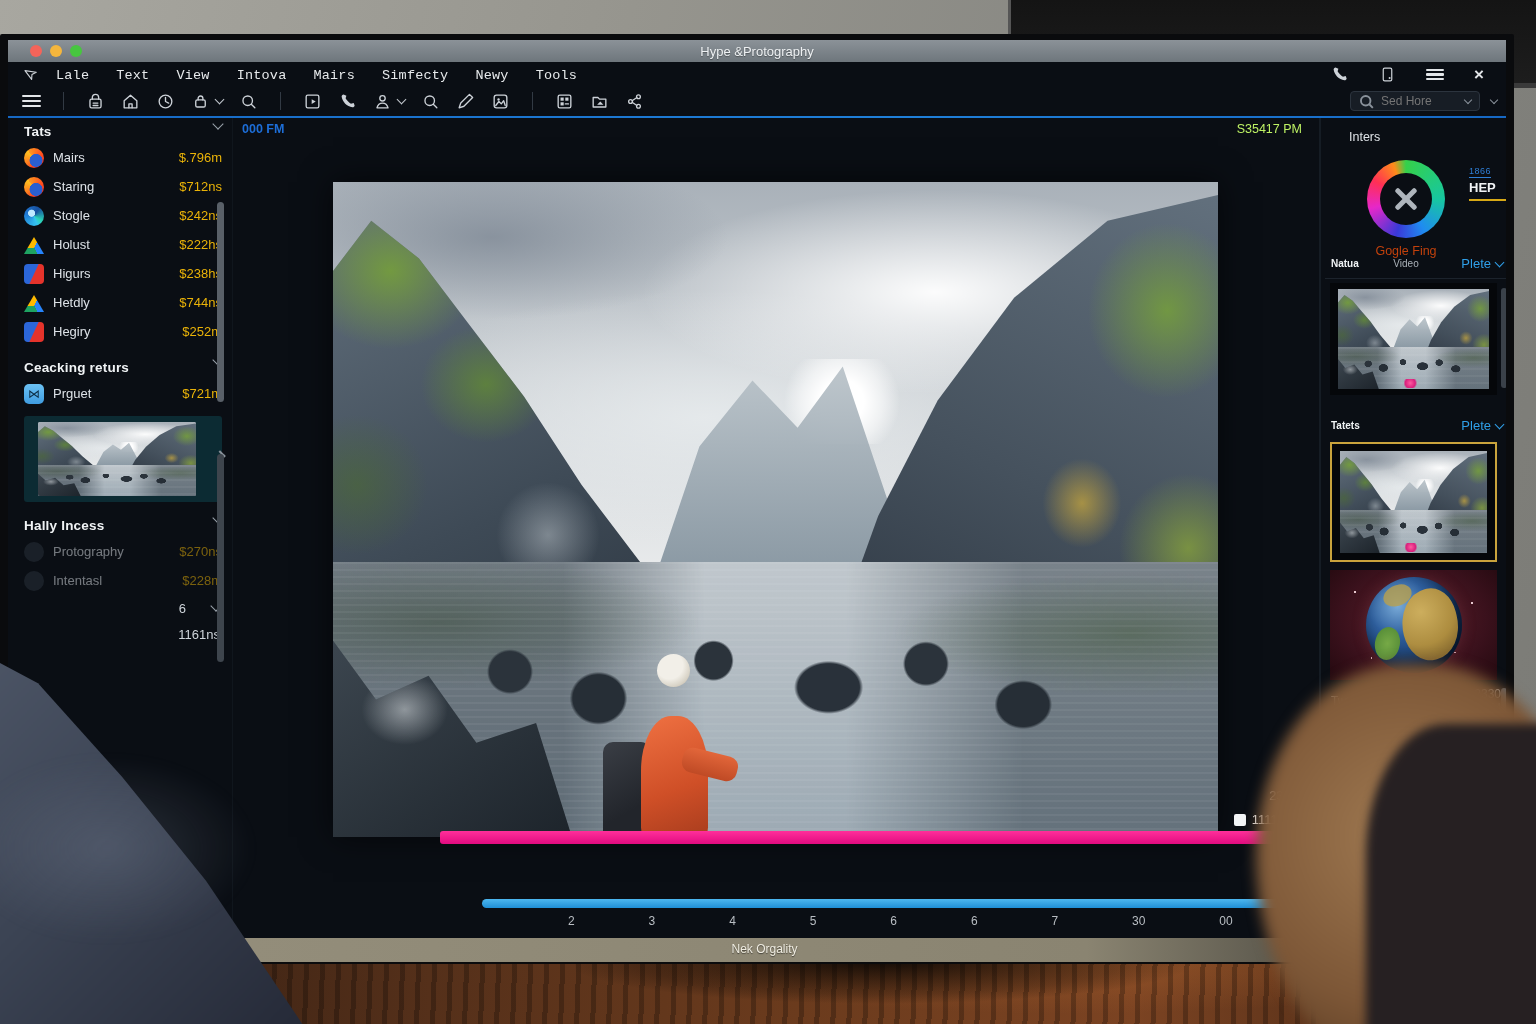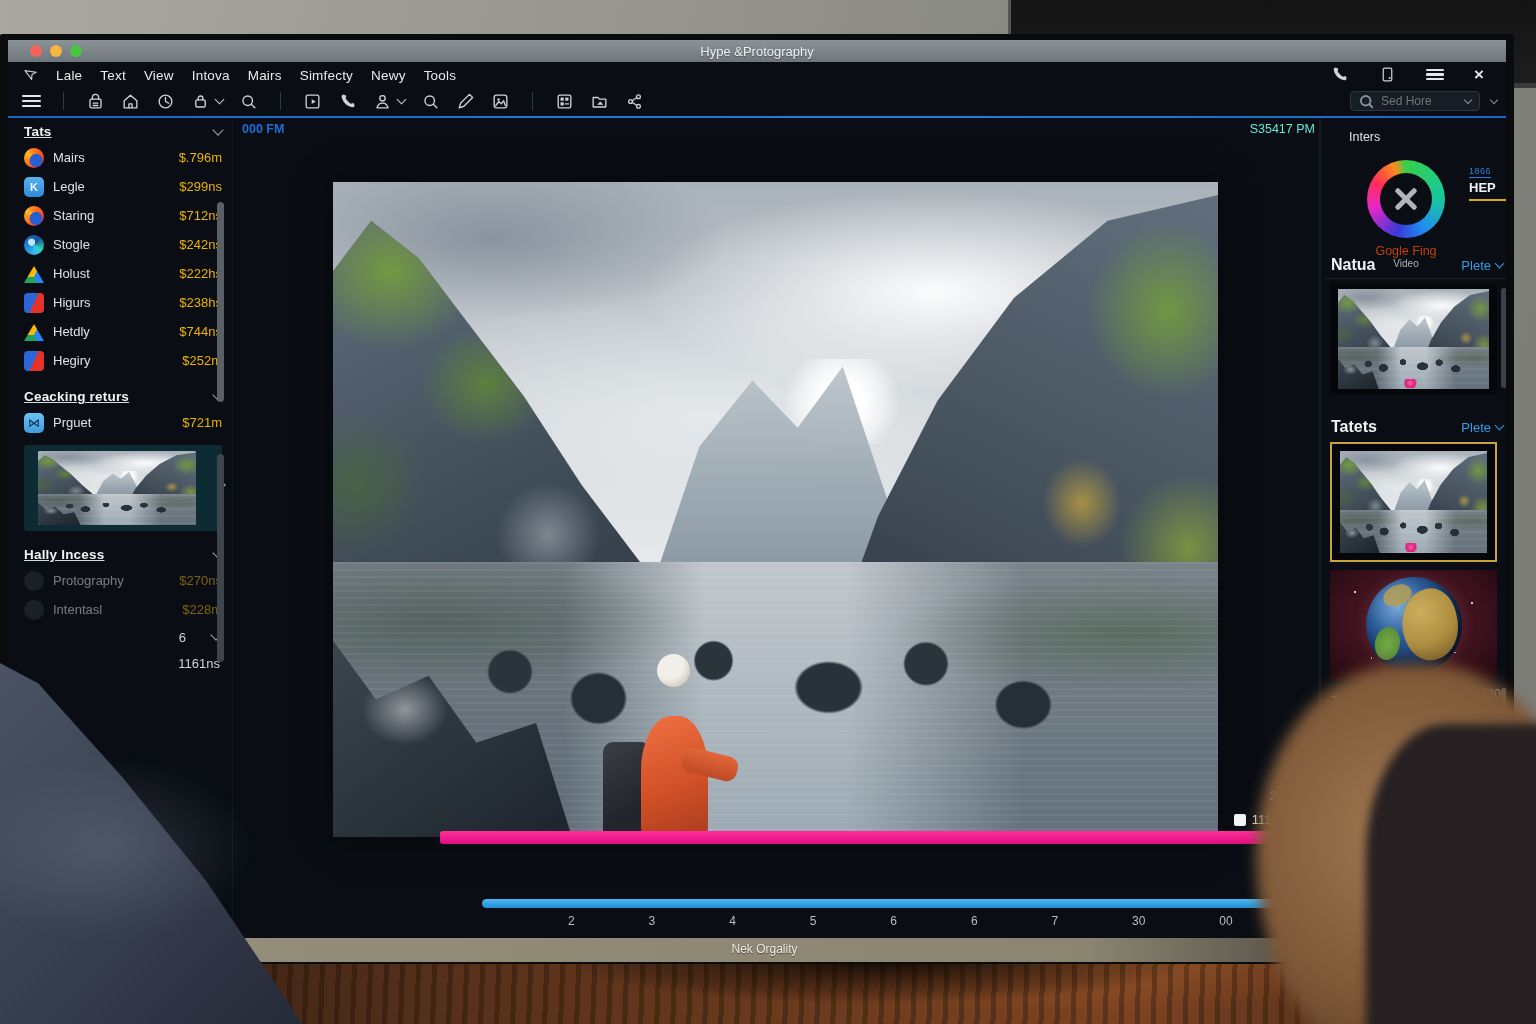--- a/index.html
+++ b/index.html
@@ -36,21 +36,21 @@
   .l-red{background:#f4645a;} .l-yellow{background:#f5b63d;} .l-green{background:#47c63f;}
   .win-title { position:absolute; left:50%; transform:translateX(-50%); font-size:13px; color:#eef1f3;
     text-shadow:0 1px 1px rgba(0,0,0,.35); }
 
   .app { position:absolute; left:8px; top:62px; width:1498px; height:876px;
     background:#0a0e14; overflow:hidden; z-index:1; color:#d6dbe0; }
 
   
   .menurow { position:absolute; left:0; top:0; width:100%; height:26px; display:flex; align-items:center; }
   .cursor-ic { margin-left:14px; width:16px; height:16px; }
-  .menus { display:flex; gap:18px; margin-left:18px; }
+  .menus { display:flex; gap:27px; margin-left:18px;font-family:Liberation Mono, monospace; }
   .menus span { font-size:13.5px; color:#e7eaec; letter-spacing:.2px; cursor:default; }
   .winicons { position:absolute; right:22px; top:3px; display:flex; gap:30px; align-items:center; }
   .hamb { width:18px; height:12px; display:flex; flex-direction:column; justify-content:space-between; }
   .hamb i { height:2.4px; background:#e3e6e9; border-radius:1px; }
   .xclose { font-size:17px; font-weight:bold; color:#e3e6e9; line-height:14px; }
 
   
   .toolrow { position:absolute; left:0; top:26px; width:100%; height:26px; display:flex; align-items:center; }
   .toolrow svg { width:19px; height:19px; }
   .tgroup { display:flex; align-items:center; gap:16px; }
@@ -63,22 +63,22 @@
     width:84px; font-family:"Liberation Sans",sans-serif; }
   .sb-chev { width:6px;height:6px;border-right:1.6px solid #8a929b;border-bottom:1.6px solid #8a929b;
     transform:rotate(45deg); margin-top:-3px;}
   .searchdrop { position:absolute; right:4px; top:3px; width:16px; height:20px; display:flex;
     align-items:center; justify-content:center; }
   .blue-rule { position:absolute; left:0; top:54px; width:100%; height:2px;
     background:linear-gradient(90deg,#1668c4,#1f7fd8 60%,#1668c4); }
 
   
   .sidebar { position:absolute; left:6px; top:56px; width:218px; bottom:0; }
-  .sec-head { display:flex; align-items:center; justify-content:space-between;
-    padding:6px 10px 4px 10px;text-decoration:underline; }
+  .sec-head { display:flex; justify-content:space-between;
+    padding:6px 10px 4px 10px; }
   .sec-head b { font-size:13.5px; color:#f0f3f5; letter-spacing:.2px; }
   .chev-d { width:8px; height:8px; border-right:1.8px solid #9aa2ab; border-bottom:1.8px solid #9aa2ab;
     transform:rotate(45deg); margin-top:-4px; }
   .s-row { height:29px; display:flex; align-items:center; padding:0 10px; gap:9px; }
   .s-row .nm { font-size:13px; color:#dde2e7; flex:1; }
   .s-row .vl { font-size:13px; color:#eab308; }
   .dim-row { opacity:.5; }
   .s-icon { width:20px; height:20px; border-radius:50%; flex:0 0 auto; position:relative; }
   .bc-firefox { background:radial-gradient(circle at 60% 62%, #2a5fd0 0 36%, rgba(0,0,0,0) 39%),
     conic-gradient(from -40deg,#ff9a1f,#ff4e1f 30%,#e5202f 55%,#ff7a1f 75%,#ffc21f); }
@@ -103,21 +103,21 @@
   .thumb-wrap .scene-box { position:relative; width:158px; height:74px; overflow:hidden; border-radius:2px; }
   .thumb-chev { position:absolute; right:-2px; top:36px; width:8px; height:8px;
     border-right:2px solid #8a929b; border-top:2px solid #8a929b; transform:rotate(45deg); }
   .foot-row { height:26px; display:flex; align-items:center; justify-content:flex-end; gap:26px;
     padding:0 12px; font-size:13px; color:#cfd5db; }
 
   
   .v-div1 { position:absolute; left:224px; top:56px; bottom:0; width:1px; background:#10161d; }
   .v-div2 { position:absolute; left:1311px; top:56px; bottom:0; width:2px; background:#151c24; }
   .time-l { position:absolute; left:234px; top:60px; font-size:12.5px; font-weight:bold; color:#1d6ed8; }
-  .time-r { position:absolute; right:191px; top:60px; font-size:12.5px; color:#5eead4; }
+  .time-r { position:absolute; right:204px; top:60px; font-size:12.5px; color:#bef264; }
   .main-scene { position:absolute; left:325px; top:120px; width:885px; height:655px; overflow:hidden;
     box-shadow:0 0 30px rgba(0,0,0,.6); }
   .c-duration { position:absolute; right:200px; top:726px; font-size:13px; color:#d8dbde; }
   .c-size { position:absolute; right:200px; top:750px; font-size:13px; color:#f2f4f6; display:flex;
     align-items:center; gap:6px; }
   .c-size i { width:12px; height:12px; background:#f2f4f6; border-radius:2px; display:inline-block; }
   .pink-bar { position:absolute; left:432px; top:769px; width:873px; height:13px; border-radius:3px;
     background:linear-gradient(#ff2f9a,#e20b80); }
   .tl-bar { position:absolute; left:474px; top:837px; width:834px; height:9px; border-radius:5px;
     background:linear-gradient(#4db7f0,#1f8fd6); }
@@ -136,21 +136,21 @@
   .hep-mini { position:absolute; left:144px; top:48px; font-size:9px; color:#2f7fd6;
     border-bottom:1px solid #2f7fd6; padding-bottom:1px; letter-spacing:.5px; }
   .hep { position:absolute; left:144px; top:62px; font-size:13px; font-weight:bold; color:#f0f3f5;
     border-bottom:2px solid #d8a916; padding:0 2px 4px 0; width:44px; }
   .wheel-cap { position:absolute; left:0; top:126px; width:162px; text-align:center; }
   .wheel-cap .c1 { font-size:12.5px; color:#c2410c; }
   .wheel-cap .c2 { font-size:10px; color:#aab1b8; }
   .rp-div { position:absolute; left:0; top:160px; width:181px; height:1px; background:#1c232c; }
   .rp-sec { position:absolute; left:6px; width:172px; display:flex; justify-content:space-between;
     align-items:center; }
-  .rp-sec b { font-size:16px; color:#f0f3f5; }
+  .rp-sec b { font-size:10px; color:#f0f3f5; }
   .rp-sec .act { font-size:13px; color:#2f9fe8; display:flex; align-items:center; gap:5px; }
   .chev-b { width:7px; height:7px; border-right:1.8px solid #2f9fe8; border-bottom:1.8px solid #2f9fe8;
     transform:rotate(45deg); margin-top:-3px; }
   .rt-frame { position:absolute; left:5px; width:167px; background:#05070a; }
   .rt-frame .scene-box { position:absolute; overflow:hidden; }
   .f1 { top:165px; height:112px; }
   .f1 .scene-box { left:8px; top:6px; right:8px; bottom:6px; }
   .f2 { top:324px; height:120px; border:2px solid #c9a33c; }
   .f2 .scene-box { left:8px; top:7px; right:8px; bottom:7px; }
   .globe-frame { position:absolute; left:5px; top:452px; width:167px; height:110px; overflow:hidden;
@@ -414,25 +414,20 @@
       <div class="sec-head">
         <b>Tats</b>
         <span class="chev-d"></span>
       </div>
       <div class="s-row">
         <span class="s-icon bc-firefox"></span>
         <span class="nm">Mairs</span>
         <span class="vl">$.796m</span>
       </div>
       <div class="s-row">
-        <span class="s-icon bc-keep"></span>
-        <span class="nm">Legle</span>
-        <span class="vl">$299ns</span>
-      </div>
-      <div class="s-row">
         <span class="s-icon bc-firefox"></span>
         <span class="nm">Staring</span>
         <span class="vl">$712ns</span>
       </div>
       <div class="s-row">
         <span class="s-icon bc-edge"></span>
         <span class="nm">Stogle</span>
         <span class="vl">$242ns</span>
       </div>
       <div class="s-row">

